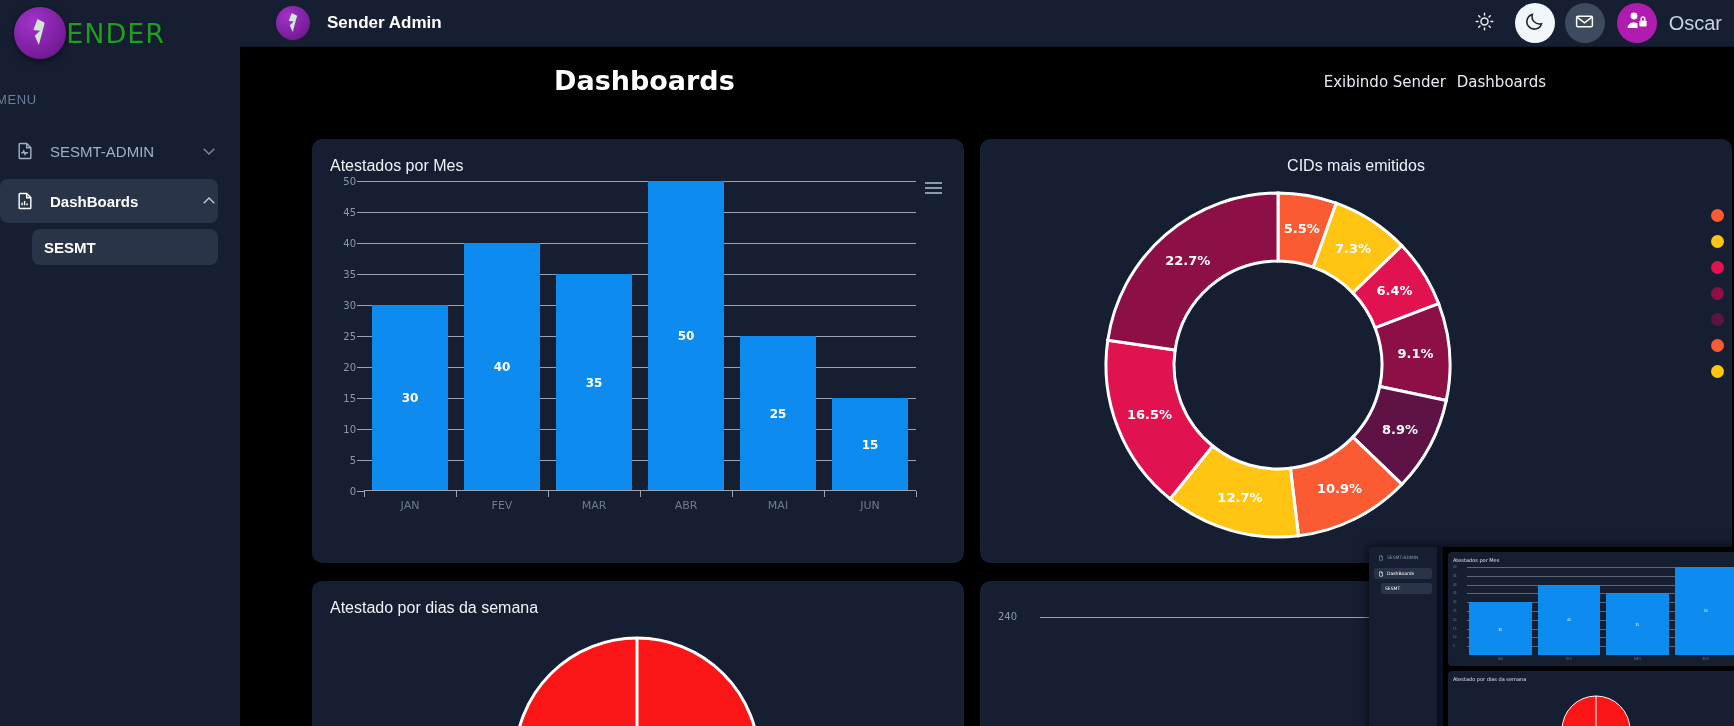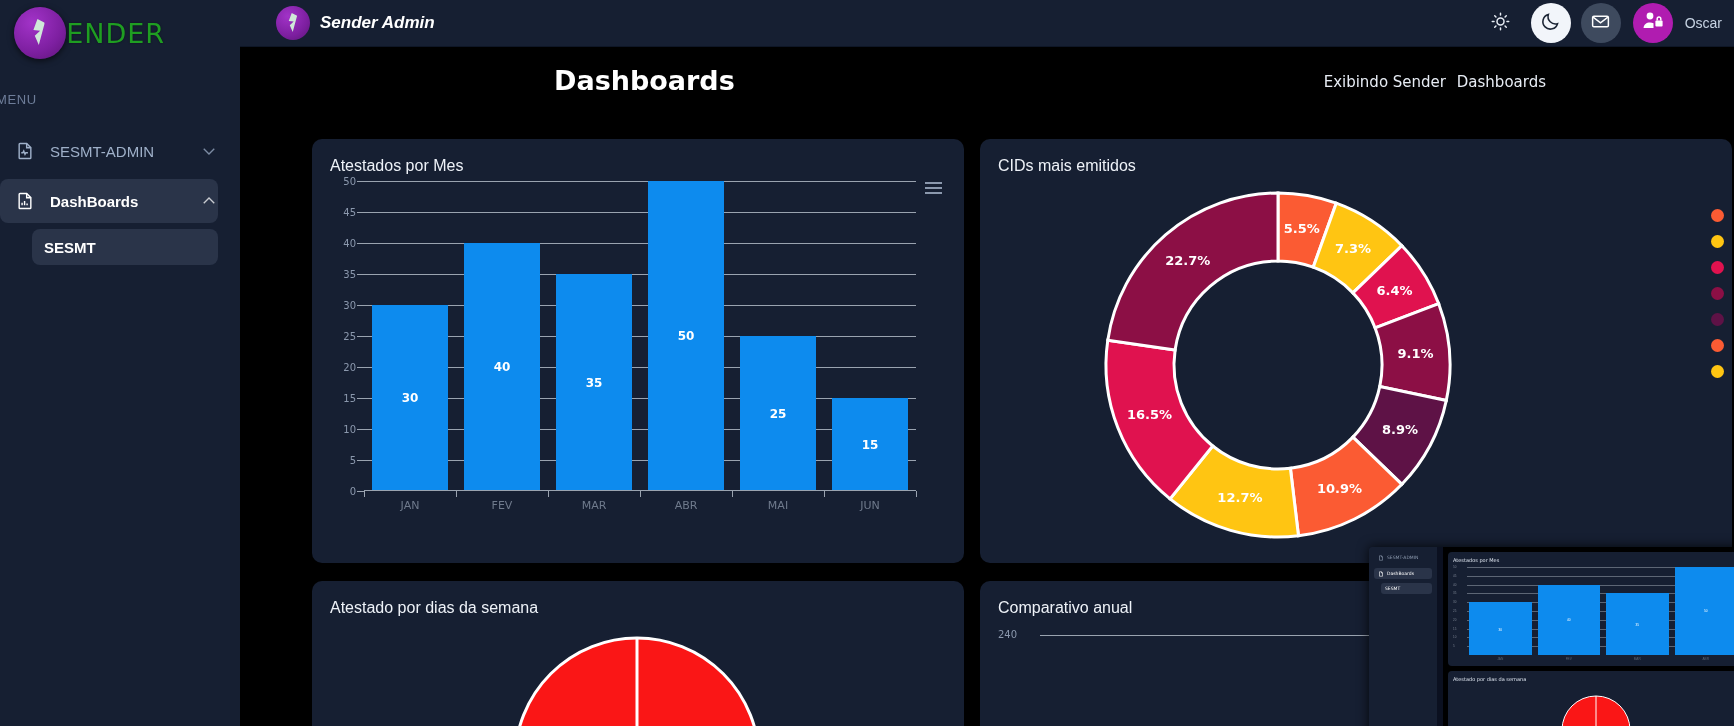--- a/index.html
+++ b/index.html
@@ -72,21 +72,21 @@
     width: 34px; height: 34px; border-radius: 50%; margin-left: 36px; flex: none;
     background: radial-gradient(circle at 35% 30%, #a233c8 0%, #7d1fa0 60%, #5d1478 100%);
     position: relative;
   }
   .tb-logo::before {
     content: ""; position: absolute; left: 11px; top: 7px;
     width: 11px; height: 19px; background: #cfe8d8;
     clip-path: polygon(55% 0%, 100% 18%, 40% 100%, 22% 62%, 62% 46%, 18% 40%);
     transform: rotate(-8deg);
   }
-  .tb-title { color:#fff; font-size: 17px; font-weight: bold; margin-left: 10px; font-style: italic; }
+  .tb-title { color:#fff; font-size: 17px; font-weight: bold; margin-left: 17px; }
   .tb-spacer { flex: 1; }
   .search-wrap {
     width: 270px; height: 38px; border-radius: 19px; background: #222c41;
     display: flex; align-items: center; padding: 0 16px; flex: none;
   }
   .search-ico { width: 19px; height: 19px; opacity: .55; flex: none; }
   .search-input {
     background: transparent; border: 0; outline: none; margin-left: 12px;
     color: #cfd8e6; font-size: 15px; width: 200px;
     font-family: "Liberation Sans", sans-serif;
@@ -100,21 +100,21 @@
   .icon-btn.plain { background: transparent; }
   .icon-btn.round { background: #3e4a5e; }
   .icon-btn.moon { background: #f2f5fa; }
   .icon-btn svg { width: 21px; height: 21px; }
   .avatar {
     width: 40px; height: 40px; border-radius: 50%; background: #b01cb0;
     display: flex; align-items: center; justify-content: center;
     margin-left: 12px; flex: none;
   }
   .avatar svg { width: 24px; height: 24px; }
-  .user-name { color: #c6d2e2; font-size: 14px; margin-left: 12px; margin-right: 12px; white-space: nowrap; }
+  .user-name { color: #c6d2e2; font-size: 20px; margin-left: 12px; margin-right: 12px; white-space: nowrap; }
 
   
   .page { position: absolute; left: 240px; top: 47px; width: 1494px; height: 679px; background: #000; overflow: hidden; }
   .page-head { height: 66px; position: relative; }
   .page-title {
     position: absolute; left: 314px; top: 18px;
     color: #fff; font-size: 27px; font-weight: bold;
     font-family: "DejaVu Sans", sans-serif;
   }
   .breadcrumb {
@@ -124,21 +124,21 @@
   }
   .breadcrumb b { font-weight: normal; margin-left: 6px; }
 
   .grid { position: absolute; left: 72px; top: 92px; width: 1420px; }
   .row { display: flex; gap: 16px; margin-bottom: 18px; }
   .card {
     background: #161f32; border-radius: 10px; padding: 18px 18px 10px 18px;
     position: relative;
   }
   .card-a { width: 652px; height: 424px; }
-  .card-b { width: 752px; height: 424px; }
+  .card-b { width: 752px; height: 424px; text-align: center; }
   .card-c { width: 652px; height: 260px; }
   .card-d { width: 752px; height: 260px; }
   .card-title { color: #eef2f8; font-size: 16px; margin-bottom: 6px; }
   .hamburger { position: absolute; right: 22px; top: 40px; cursor: pointer; }
   .hamburger span { display: block; width: 17px; height: 2px; background: #8b98ad; margin: 3px 0; }
 
   
   .bar-chart { position: relative; width: 612px; height: 350px; margin-top: 4px; }
   .bc-y { position: absolute; left: 0; top: 0; width: 26px; height: 310px; }
   .bc-y div {
@@ -469,21 +469,20 @@
           <div class="card-title">Atestado por dias da semana</div>
           <div class="pie-wrap">
             <svg class="pie-svg" width="250" height="250" viewBox="0 0 250 250">
               <circle cx="125" cy="125" r="122" fill="#fa1616" stroke="#ffffff" stroke-width="3"></circle>
               <line x1="125" y1="3" x2="125" y2="247" stroke="#ffffff" stroke-width="3"></line>
             </svg>
           </div>
         </div>
 
         <div class="card card-d">
-          <div class="card-title">Comparativo anual</div>
           <div class="line-wrap">
             <div class="lw-y">240</div>
             <div class="lw-gl"></div>
           </div>
         </div>
       </div>
     </div>
 
     <div class="mini">
       <div class="mini-side">

